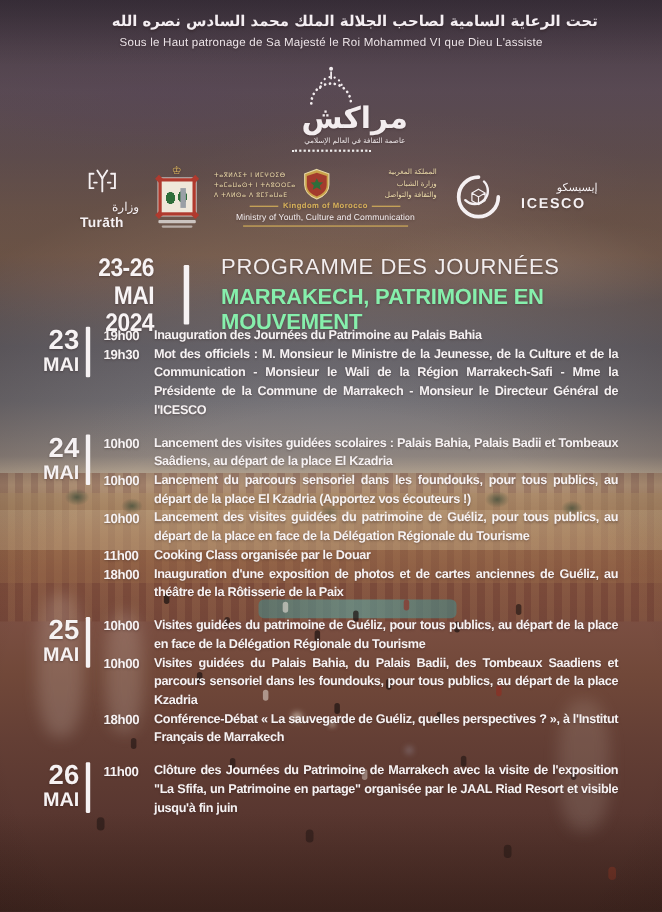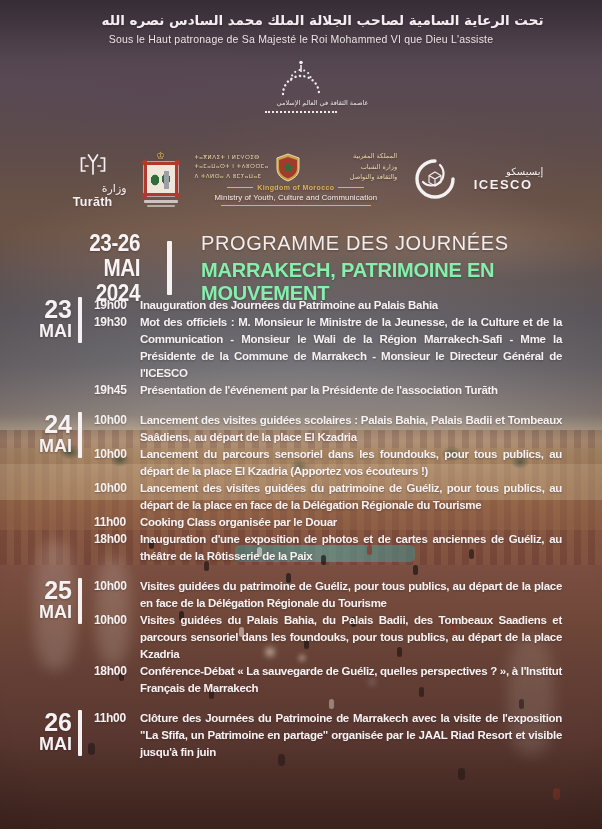--- a/index.html
+++ b/index.html
@@ -85,21 +85,21 @@
      box-shadow:0 0 0 1px rgba(255,255,255,.5);}
   .commune .frame i{position:absolute;width:5px;height:5px;background:#b03a2e;transform:rotate(45deg);}
   .commune .c1{left:-5px;top:-5px;} .commune .c2{right:-5px;top:-5px;}
   .commune .c3{left:-5px;bottom:-5px;} .commune .c4{right:-5px;bottom:-5px;}
   .commune .trees{position:absolute;left:3px;bottom:4px;width:22px;height:16px;
      background:radial-gradient(7px 9px at 5px 7px,#2f6e3b 60%,transparent 62%),
                 radial-gradient(7px 9px at 16px 6px,#2f6e3b 60%,transparent 62%);}
   .commune .minaret{position:absolute;right:6px;bottom:4px;width:5px;height:18px;background:#9aa0a6;}
   .commune .sub{width:34px;height:3px;background:rgba(255,255,255,.65);margin-top:4px;border-radius:1px;}
   .commune .sub2{width:28px;height:2px;background:rgba(255,255,255,.5);margin-top:2px;border-radius:1px;}
-  .ministry{flex-direction:row;align-items:center;gap:6px;}
+  .ministry{flex-direction:row;align-items:flex-end;gap:6px;}
   .ministry .side{display:flex;flex-direction:column;gap:2px;}
   .ministry .tif-line{font-size:5.5px;color:#ead9a8;letter-spacing:.5px;line-height:1.3;}
   .ministry .ar-line2{font-size:6.5px;color:#ead9a8;text-align:right;line-height:1.35;}
   .crest{width:26px;height:30px;}
   .ministry-wrap{display:flex;flex-direction:column;align-items:center;}
   .ministry-bottom{display:flex;flex-direction:column;align-items:center;margin-top:2px;}
   .kingdom{font-size:7px;font-weight:bold;color:#d9b35a;letter-spacing:.4px;display:flex;align-items:center;gap:4px;}
   .kingdom:before,.kingdom:after{content:"";display:block;width:26px;height:1px;background:#d9b35a;}
   .ministry-name{font-size:7.8px;color:#f4eef0;margin-top:2px;letter-spacing:.1px;}
   .gold-rule{width:150px;height:1px;background:#d9b35a;margin-top:3px;}
@@ -157,20 +157,21 @@
       <div class="fr-line">Sous le Haut patronage de Sa Majesté le Roi Mohammed VI que Dieu L'assiste</div>
     </div>
 
     <div class="city-badge">
       <svg class="dome" width="54" height="38" viewBox="0 0 54 38">
         <line x1="27" y1="7" x2="27" y2="14" stroke="#f3edef" stroke-width="1.6"></line>
         <circle cx="27" cy="4.5" r="1.8" fill="#f3edef"></circle>
         <path d="M9,36 A18,18 0 0 1 45,36" fill="none" stroke="#f3edef" stroke-width="2.4" stroke-linecap="round" stroke-dasharray="0.1 4.4"></path>
         <path d="M17,22 A10,10 0 0 1 37,22" fill="none" stroke="#f3edef" stroke-width="2" stroke-linecap="round" stroke-dasharray="0.1 4.6"></path>
       </svg>
+      <div class="city-name ar" dir="rtl" lang="ar">مراكش</div>
       <div class="city-tag ar" dir="rtl" lang="ar">عاصمة الثقافة في العالم الإسلامي</div>
       <div class="dotline"></div>
     </div>
 
     <div class="logos">
 
       <div class="logo-col turath">
         <svg width="30" height="30" viewBox="0 0 30 30">
           <g stroke="#f5f0f2" stroke-width="1.7" fill="none" stroke-linecap="round">
             <path d="M7,9 h-3.5 v13 h3.5"></path>
@@ -262,24 +263,20 @@
         <div class="day-bar"></div>
         <div class="events">
           <div class="event">
             <span class="time">19h00</span>
             <p class="desc">Inauguration des Journées du Patrimoine au Palais Bahia</p>
           </div>
           <div class="event">
             <span class="time">19h30</span>
             <p class="desc">Mot des officiels : M. Monsieur le Ministre de la Jeunesse, de la Culture et de la Communication - Monsieur le Wali de la Région Marrakech-Safi - Mme la Présidente de la Commune de Marrakech - Monsieur le Directeur Général de l'ICESCO</p>
           </div>
-          <div class="event">
-            <span class="time">19h45</span>
-            <p class="desc">Présentation de l'événement par la Présidente de l'association Turāth</p>
-          </div>
         </div>
       </div>
 
       <div class="day-section">
         <div class="day-col">
           <div class="day-num">24</div>
           <div class="day-month">MAI</div>
         </div>
         <div class="day-bar"></div>
         <div class="events">

